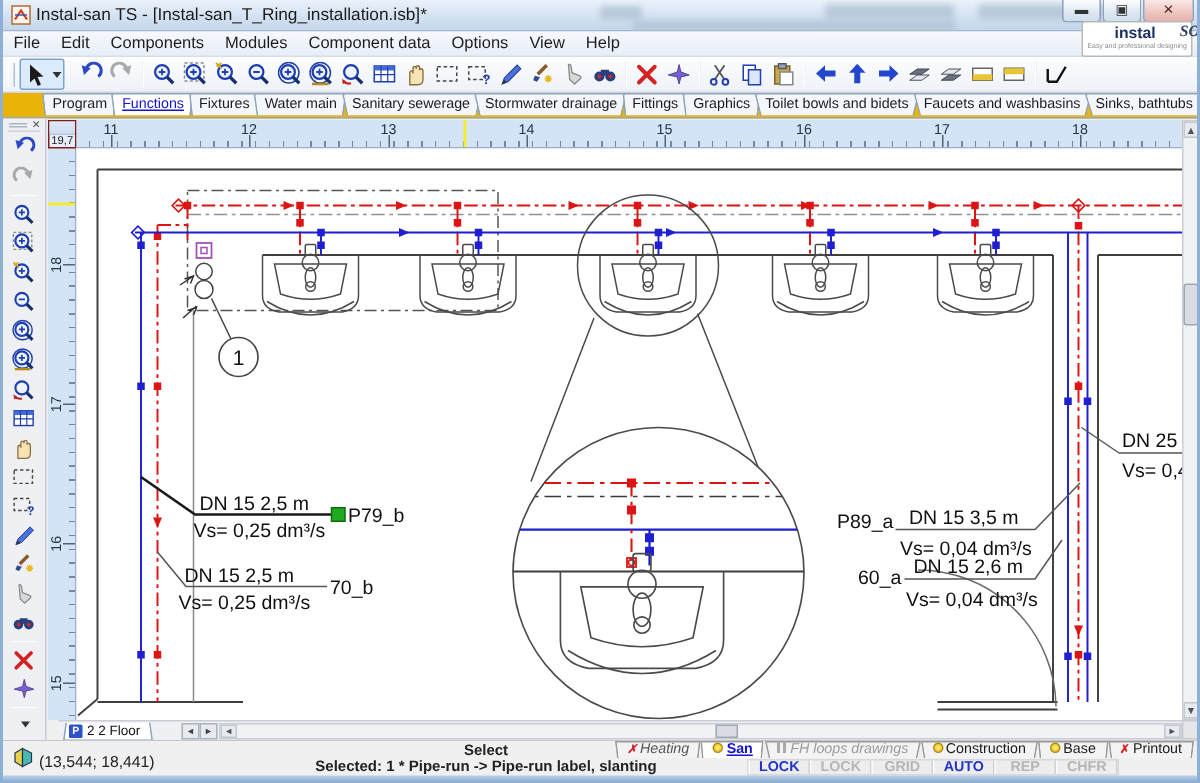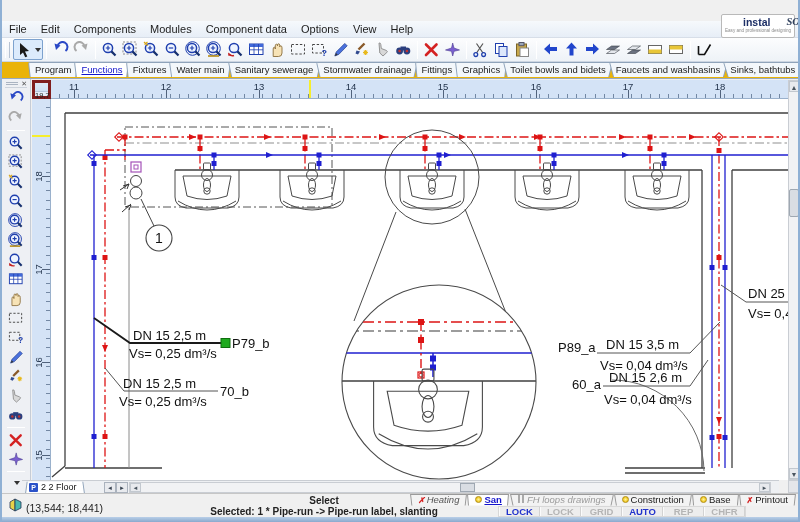--- a/index.html
+++ b/index.html
@@ -52,41 +52,41 @@
   
   .vtoolbar{position:absolute;left:0;top:79px;width:29px;height:414px;background:#eef0f4;
     border-right:1px solid #c5ccd6;display:flex;flex-direction:column;align-items:center;}
   .vhead{width:22px;height:9px;border-bottom:1px solid #cdd3dc;margin:1px 0 1px 0;position:relative;}
   .vhead:before{content:"";position:absolute;left:1px;top:2px;width:12px;height:1px;background:#aab4c2;box-shadow:0 2px 0 #aab4c2;}
   .vhead .x{position:absolute;right:0;top:0;font-size:7px;line-height:7px;color:#555;}
   .vbtn{width:22px;height:21px;display:flex;align-items:center;justify-content:center;}
   .vbtn svg{width:16px;height:16px;}
   .vsep{width:18px;height:1px;background:#c3cdda;border-bottom:1px solid #fff;margin:2px 0;}
   
-  .corner{position:absolute;left:30px;top:80px;width:19px;height:19px;background:#e6eef9;border:3px solid #7f1d1d;font-size:7.5px;color:#222;text-align:center;line-height:8px;}
+  .corner{position:absolute;left:30px;top:80px;width:19px;height:19px;background:#e6eef9;border:1px solid #7f1d1d;font-size:7.5px;color:#222;text-align:center;line-height:8px;}
   .corner .ric{display:block;height:9px;border-bottom:1px solid #b5c6dc;background:linear-gradient(#dce8f6,#cfdff2);}
   .hruler{position:absolute;left:49px;top:80px;width:737px;height:19px;background:#d4e3f6;border-bottom:1px solid #9ab1cc;overflow:hidden;}
   .hruler .minor{position:absolute;left:0;bottom:0;width:100%;height:4px;
      background:repeating-linear-gradient(to right,transparent 0 8.23px,#7388a3 8.23px 9.23px);}
   .htick{position:absolute;bottom:0;width:1px;height:8px;background:#51637c;}
   .hlab{position:absolute;top:1px;transform:translateX(-50%);font-size:9.5px;color:#23344c;}
   .hmark{position:absolute;top:0;bottom:0;width:2px;background:#f6ee2d;}
   .vruler{position:absolute;left:30px;top:99px;width:19px;height:381px;background:#d4e3f6;border-right:1px solid #9ab1cc;overflow:hidden;}
   .vruler .minor{position:absolute;top:0;right:0;width:4px;height:100%;
      background:repeating-linear-gradient(to bottom,transparent 0 8.23px,#7388a3 8.23px 9.23px);}
   .vtick{position:absolute;right:0;height:1px;width:8px;background:#51637c;}
   .vlab{position:absolute;left:1px;transform:rotate(-90deg);font-size:9.5px;color:#23344c;}
   .vmark{position:absolute;left:0;right:0;height:2px;background:#f6ee2d;}
   
   .canvas{position:absolute;left:49px;top:99px;width:737px;height:381px;background:#ffffff;}
   
   .vscroll{position:absolute;left:786px;top:80px;width:12px;height:400px;background:#f1f2f4;border:1px solid #c9cdd3;}
   .vscroll .arr{position:absolute;left:0;width:10px;height:11px;font-size:7px;text-align:center;line-height:11px;color:#4a5560;background:#e8eaee;border:1px solid #c2c8cf;}
   .vthumb{position:absolute;left:0;top:108px;width:10px;height:28px;background:#d9dde3;border:1px solid #9fa8b2;border-radius:2px;}
-  .sheetrow{position:absolute;left:20px;top:480px;width:757px;height:13px;background:#eef0f3;border-top:1px solid #c9cdd3;}
+  .sheetrow{position:absolute;left:37px;top:480px;width:757px;height:13px;background:#eef0f3;border-top:1px solid #c9cdd3;}
   .sheettab{position:absolute;left:3px;top:0;height:13px;padding:0 8px 0 4px;font-size:9px;color:#111;}
   .sheettab i{position:absolute;inset:0;background:#fff;border:1px solid #8fa3ba;border-top:none;
      transform:perspective(9px) rotateX(2.4deg);transform-origin:bottom;z-index:0;}
   .sheettab .lbl{position:relative;z-index:1;display:flex;align-items:center;height:12px;}
   .picon{display:inline-block;width:9px;height:9px;background:#2b52c8;color:#fff;font-size:7px;font-weight:bold;
      text-align:center;line-height:9px;border-radius:1px;margin-right:3px;}
   .navpair{position:absolute;left:82px;top:1px;display:flex;}
   .navbtn{width:12px;height:11px;border:1px solid #aab2bd;background:#e8eaee;font-size:6px;line-height:10px;text-align:center;color:#394452;}
   .hscroll{position:absolute;left:107px;top:1px;right:8px;height:11px;background:#f1f2f4;border:1px solid #c9cdd3;}
   .hscroll .arr{position:absolute;top:0;width:11px;height:9px;font-size:6px;line-height:9px;text-align:center;color:#4a5560;background:#e8eaee;border:1px solid #c2c8cf;}
@@ -243,20 +243,37 @@
       <g id="s-bar2">
           <rect x="1.5" y="4.5" width="13" height="8" fill="#fff" stroke="#666"></rect>
           <rect x="1.5" y="4.5" width="13" height="4" fill="#e8c638"></rect>
         </g>
       <g id="s-angle">
           <path d="M2.5 13.5 H8.5 L14.5 3.5 M2.5 13.5 V5" fill="none" stroke="#111" stroke-width="1.6"></path>
         </g>
     </defs>
   </svg>
 
+  <div class="titlebar">
+    <svg class="appicon" viewBox="0 0 14 14">
+        <rect x="1" y="1" width="12" height="12" fill="#fdf6ee" stroke="#b46a35"></rect>
+        <path d="M3 10 L7 4 L11 10" fill="none" stroke="#d23c1e" stroke-width="1.5"></path>
+        <path d="M3 7 H11" stroke="#3c5aa0" stroke-width="1"></path>
+      </svg>
+    <span class="title-text">Instal-san TS - [Instal-san_T_Ring_installation.isb]*</span>
+    <span class="blurblock" style="left:398px;top:4px;width:28px;height:9px;"></span>
+    <span class="blurblock" style="left:548px;top:3px;width:86px;height:10px;"></span>
+    <span class="blurblock" style="left:650px;top:3px;width:96px;height:10px;"></span>
+    <span class="blurblock" style="left:420px;top:14px;width:215px;height:7px;"></span>
+    <div class="winbtns">
+      <div class="winbtn">▬</div>
+      <div class="winbtn">▣</div>
+      <div class="winbtn close">✕</div>
+    </div>
+  </div>
 
   <div class="menubar">
     <span class="menu-item">File</span>
     <span class="menu-item">Edit</span>
     <span class="menu-item">Components</span>
     <span class="menu-item">Modules</span>
     <span class="menu-item">Component data</span>
     <span class="menu-item">Options</span>
     <span class="menu-item">View</span>
     <span class="menu-item">Help</span>

